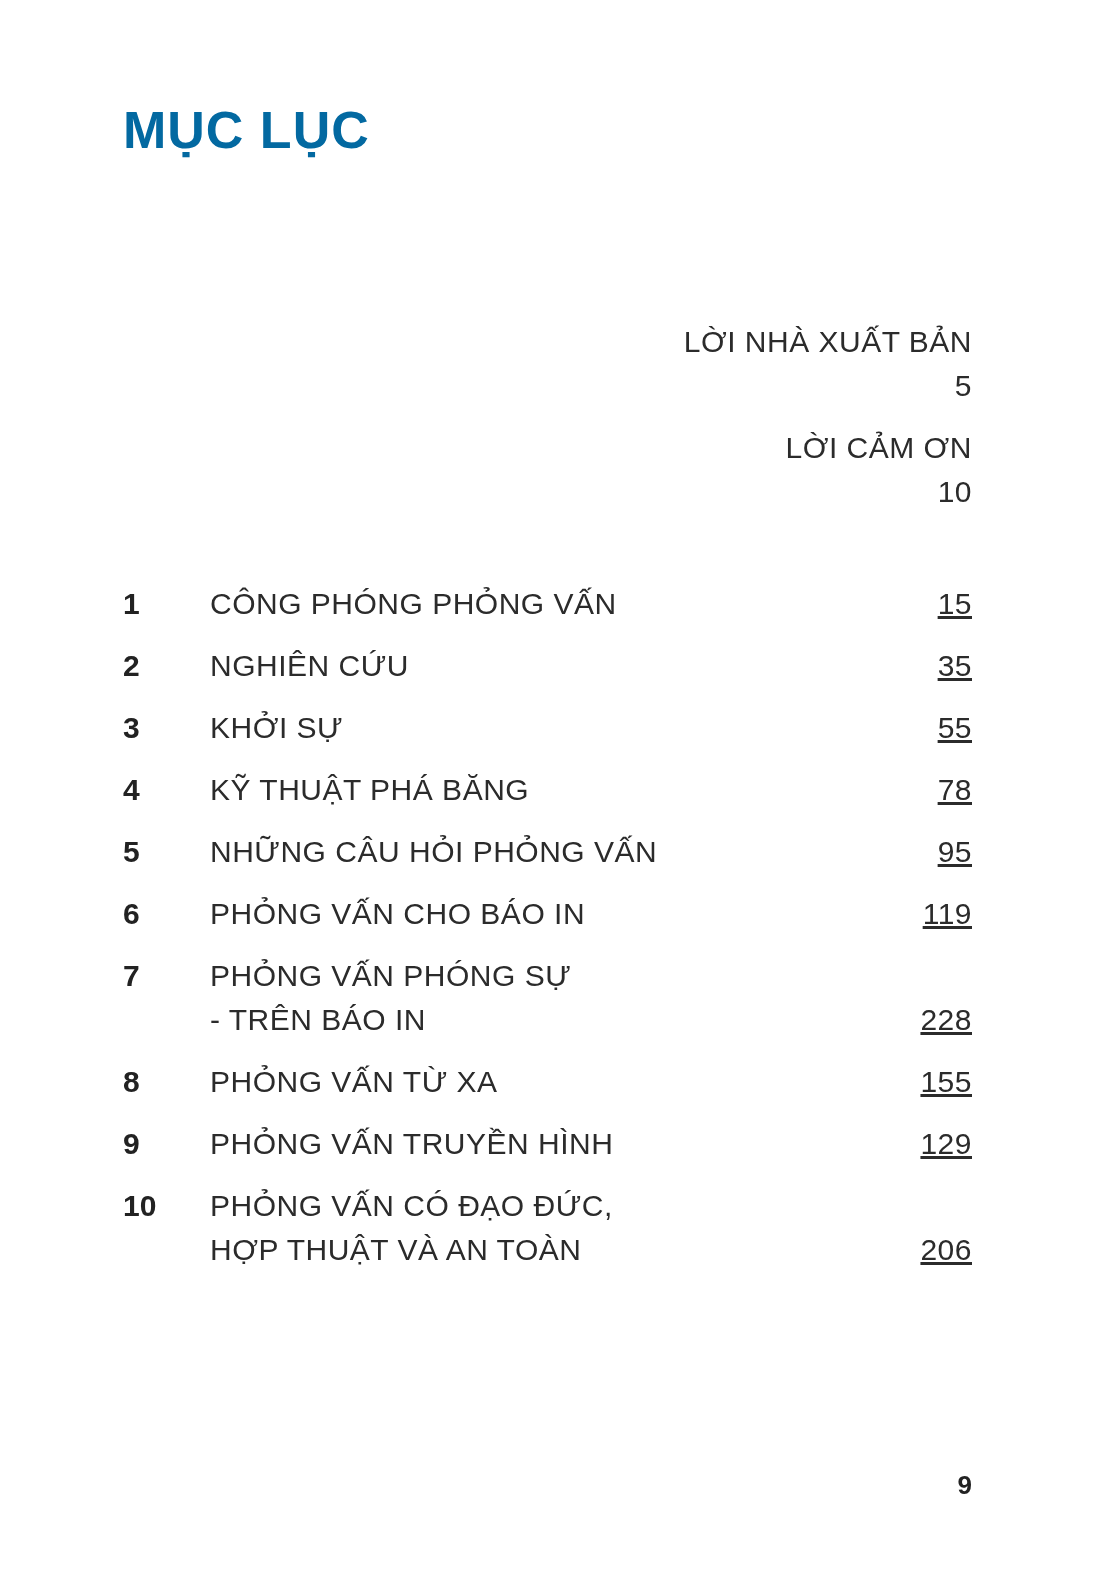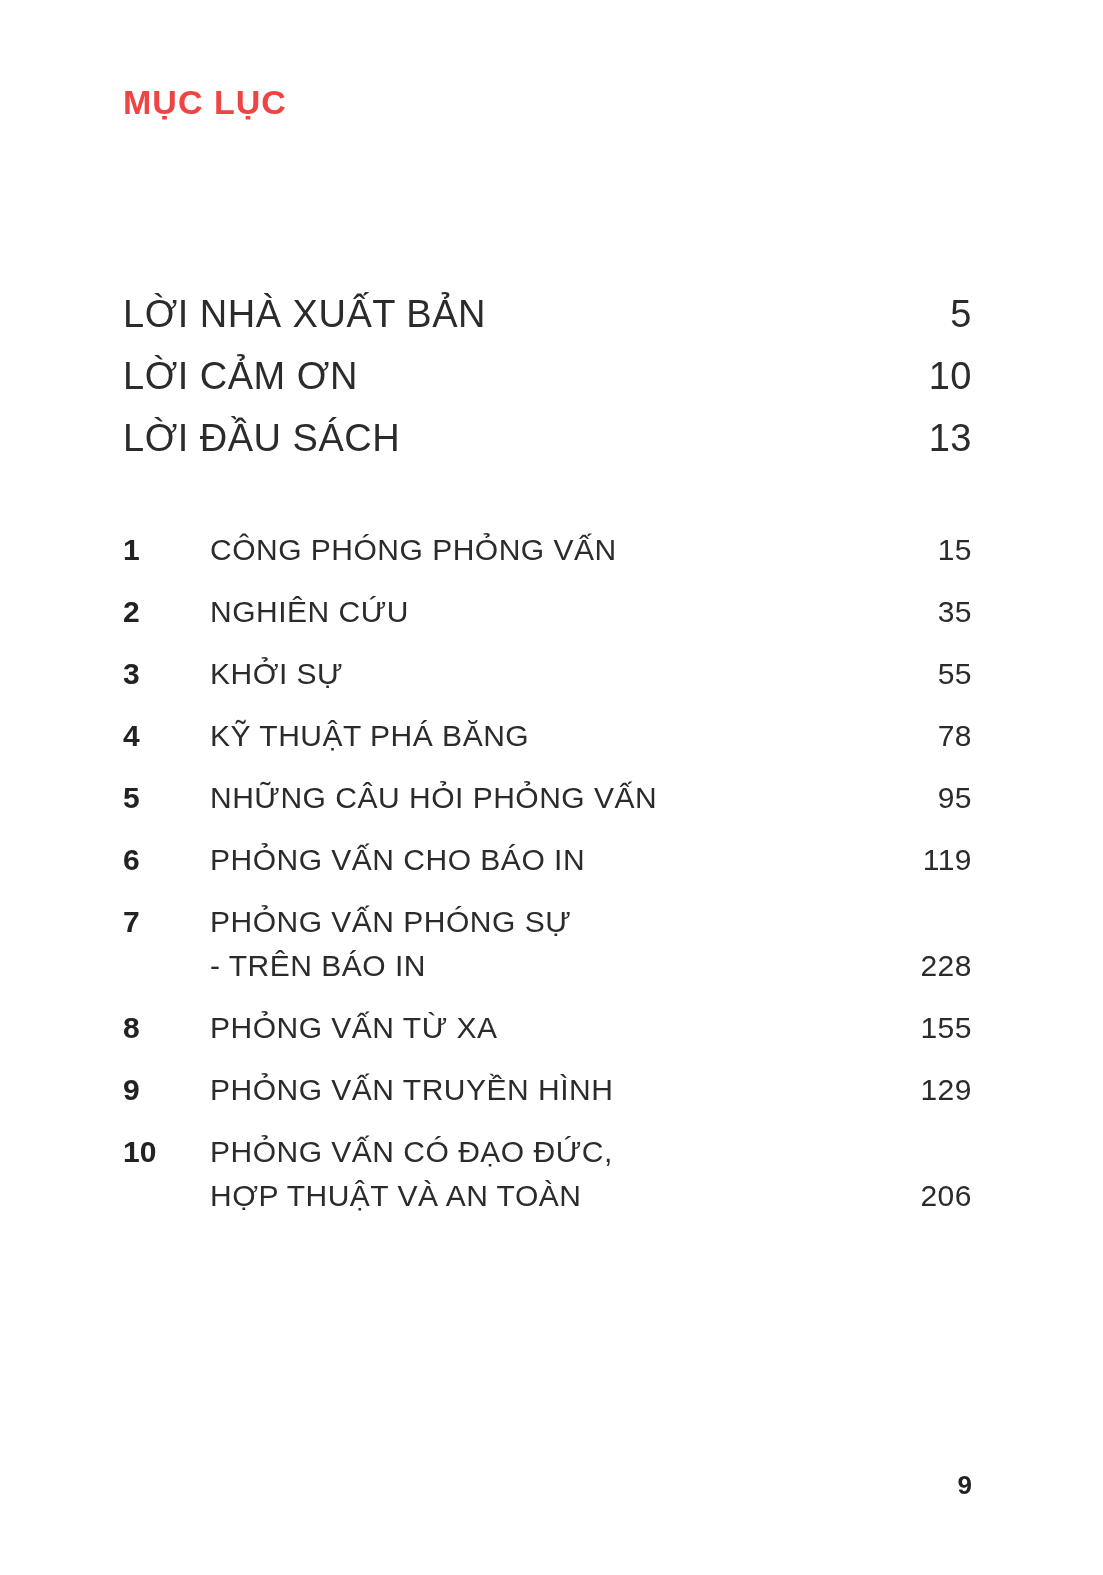--- a/index.html
+++ b/index.html
@@ -13,37 +13,38 @@
     width: 1103px;
     height: 1575px;
     background: #ffffff;
     box-sizing: border-box;
     padding: 0 131px 0 123px;
     overflow: hidden;
     color: #2b2b2b;
   }
   .title {
     margin: 0;
-    padding-top: 72px;
-    font-size: 34px;
+    padding-top: 100px;
+    font-size: 52px;
     line-height: 60px;
     font-weight: 700;
     letter-spacing: 1px;
-    color: #ef4444;
+    color: #0369a1;
   }
   .front-matter { margin-top: 160px; }
   .fm-row {
     display: flex;
     justify-content: space-between;
     align-items: flex-end;
-    font-size: 38px;
+    font-size: 30px;
     line-height: 44px;
     letter-spacing: 0.5px;
     margin-bottom: 18px;
     font-weight: 400;
+    flex-direction: column;
   }
   .chapters { margin-top: 68px; }
   .ch-row {
     display: flex;
     font-size: 30px;
     line-height: 44px;
     letter-spacing: 0.5px;
     margin-bottom: 18px;
     font-weight: 400;
   }
@@ -55,20 +56,21 @@
     letter-spacing: 0;
     color: #222222;
   }
   .ch-title {
     flex: 1 1 auto;
     white-space: pre-line;
   }
   .ch-page {
     align-self: flex-end;
     padding-left: 20px;
+    text-decoration: underline;
   }
   .folio {
     position: absolute;
     top: 1470px;
     right: 131px;
     font-size: 26px;
     line-height: 30px;
     font-weight: 700;
     color: #222222;
   }
@@ -81,24 +83,20 @@
   <h1 class="title">MỤC LỤC</h1>
 
   <div class="front-matter">
     <div class="fm-row">
       <span class="fm-label">LỜI NHÀ XUẤT BẢN</span>
       <span class="fm-page">5</span>
     </div>
     <div class="fm-row">
       <span class="fm-label">LỜI CẢM ƠN</span>
       <span class="fm-page">10</span>
-    </div>
-    <div class="fm-row">
-      <span class="fm-label">LỜI ĐẦU SÁCH</span>
-      <span class="fm-page">13</span>
     </div>
   </div>
 
   <div class="chapters">
     <div class="ch-row">
       <span class="ch-num">1</span>
       <span class="ch-title">CÔNG PHÓNG PHỎNG VẤN</span>
       <span class="ch-page">15</span>
     </div>
     <div class="ch-row">

